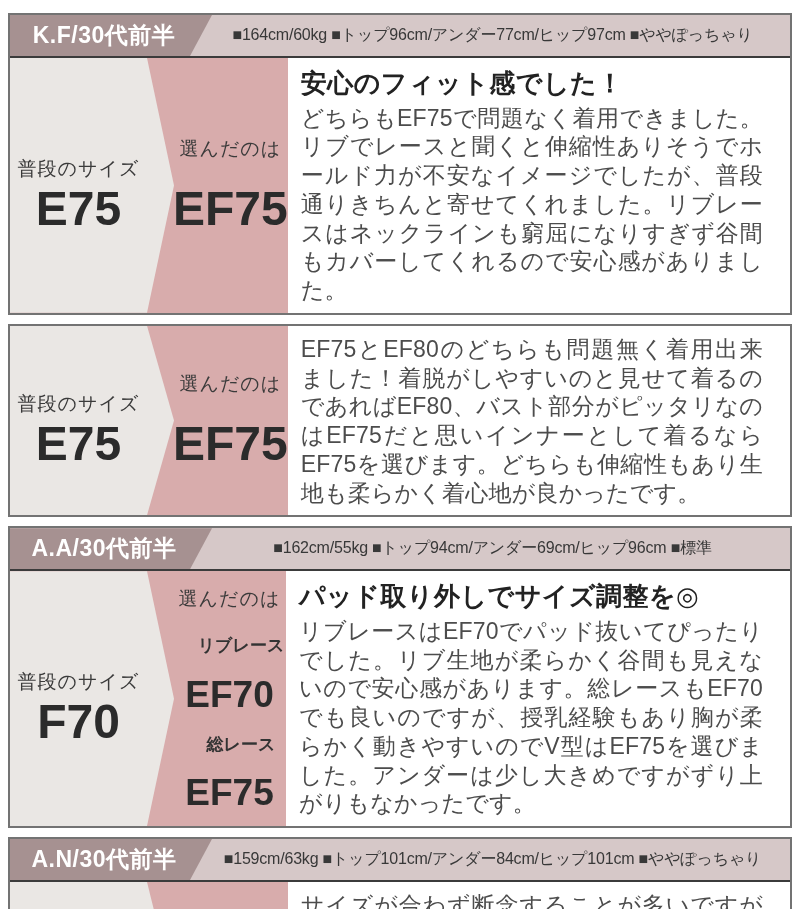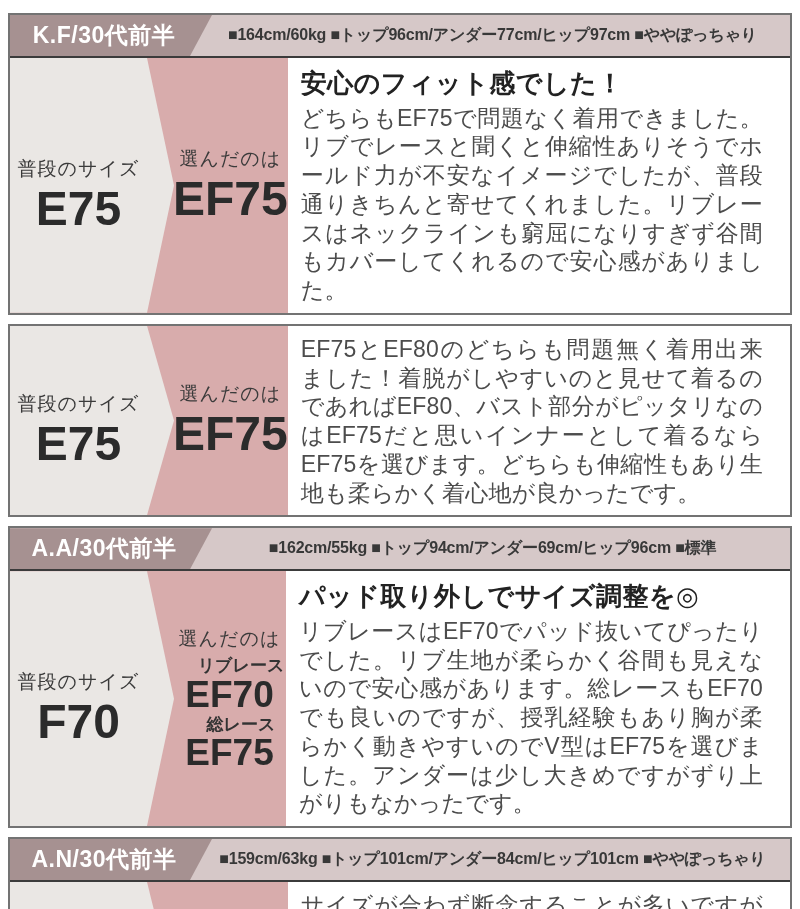--- a/index.html
+++ b/index.html
@@ -41,21 +41,21 @@
     clip-path: polygon(0 0, 100% 0, calc(100% - 22px) 100%, 0 100%);
     padding-right: 14px;
     letter-spacing: 0.5px;
   }
   .stats {
     flex: 1;
     display: flex;
     align-items: center;
     justify-content: center;
     font-size: 16px;
-    font-weight: 700;
+    font-weight: 400;
     color: #383838;
     white-space: nowrap;
     letter-spacing: -0.2px;
     padding-right: 17px;
   }
   
   .card-body { display: flex; min-height: 164px; }
   .size-panel {
     flex: 0 0 276px;
     position: relative;
@@ -72,21 +72,21 @@
     clip-path: polygon(0 0, 137px 0, 164px 50%, 137px 100%, 0 100%);
   }
   .usual-col, .chosen-col {
     position: relative;
     display: flex;
     flex-direction: column;
     align-items: center;
     justify-content: center;
   }
   .usual-col { flex: 0 0 137px; margin-top: 20px; }
-  .chosen-col { flex: 1; padding-left: 26px; }
+  .chosen-col { flex: 1; padding-left: 26px; gap: 20px; }
   .size-label {
     font-size: 19px;
     color: #3a3a3a;
     letter-spacing: 1px;
     margin-bottom: 2px;
   }
   .size-value {
     font-size: 48px;
     font-weight: bold;
     color: #2b2b2b;

